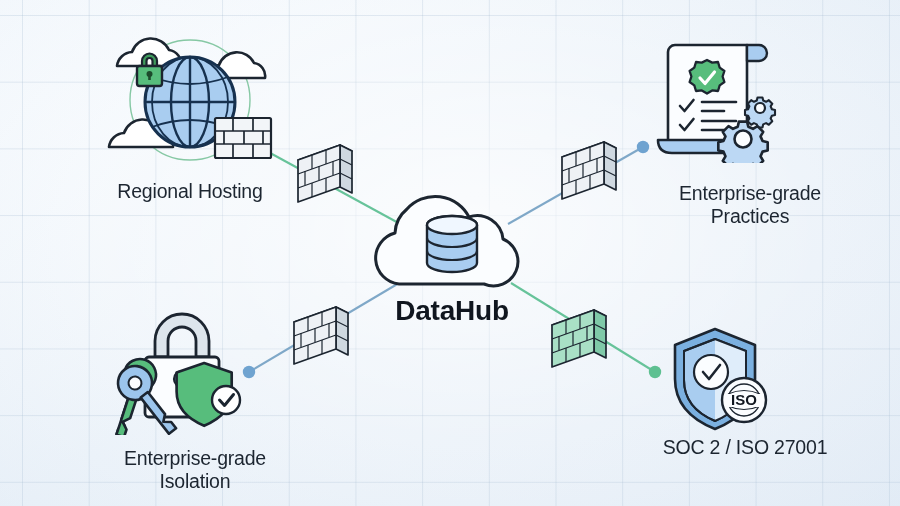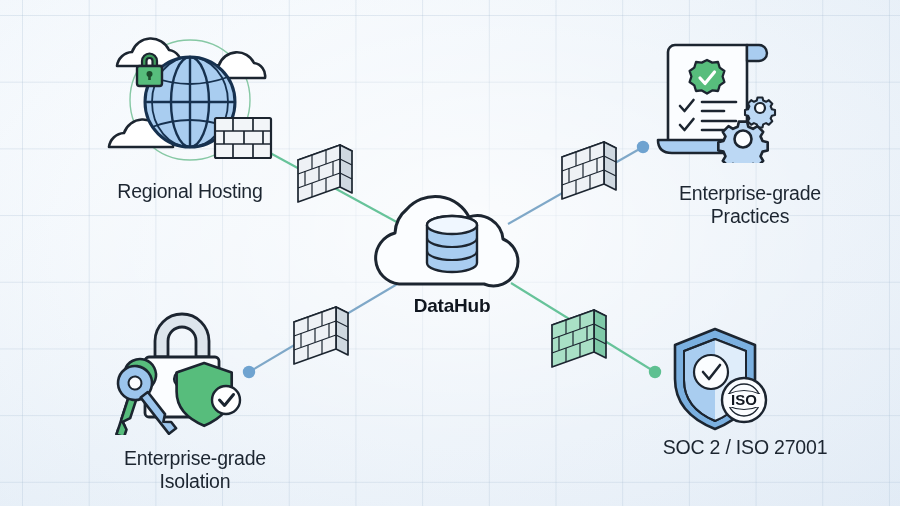--- a/index.html
+++ b/index.html
@@ -45,21 +45,21 @@
     font-size: 19.5px;
     line-height: 23px;
     font-weight: 400;
     letter-spacing: -0.2px;
     white-space: pre-line;
   }
   .hub-label {
     position: absolute;
     text-align: center;
     color: #10161f;
-    font-size: 19px;
+    font-size: 28px;
     font-weight: 700;
     letter-spacing: -0.2px;
   }
   .icon-wrap { position: absolute; text-decoration: underline; }
 </style>
 </head>
 <body>
 
 <div id="canvas">
 

